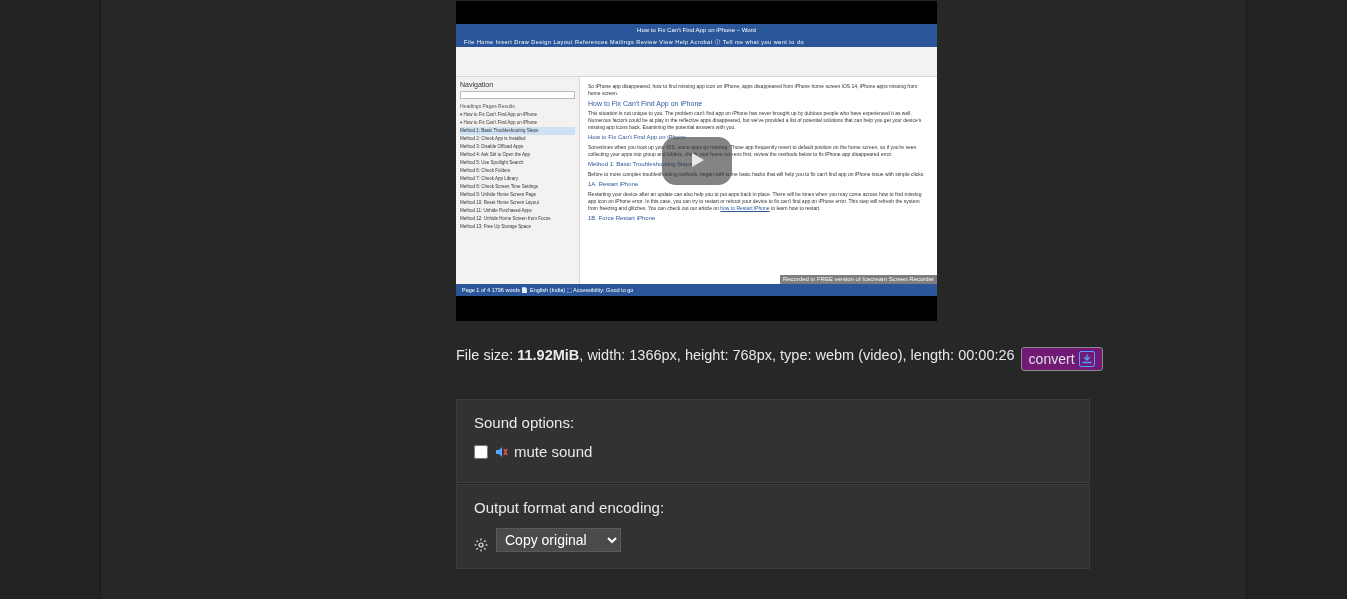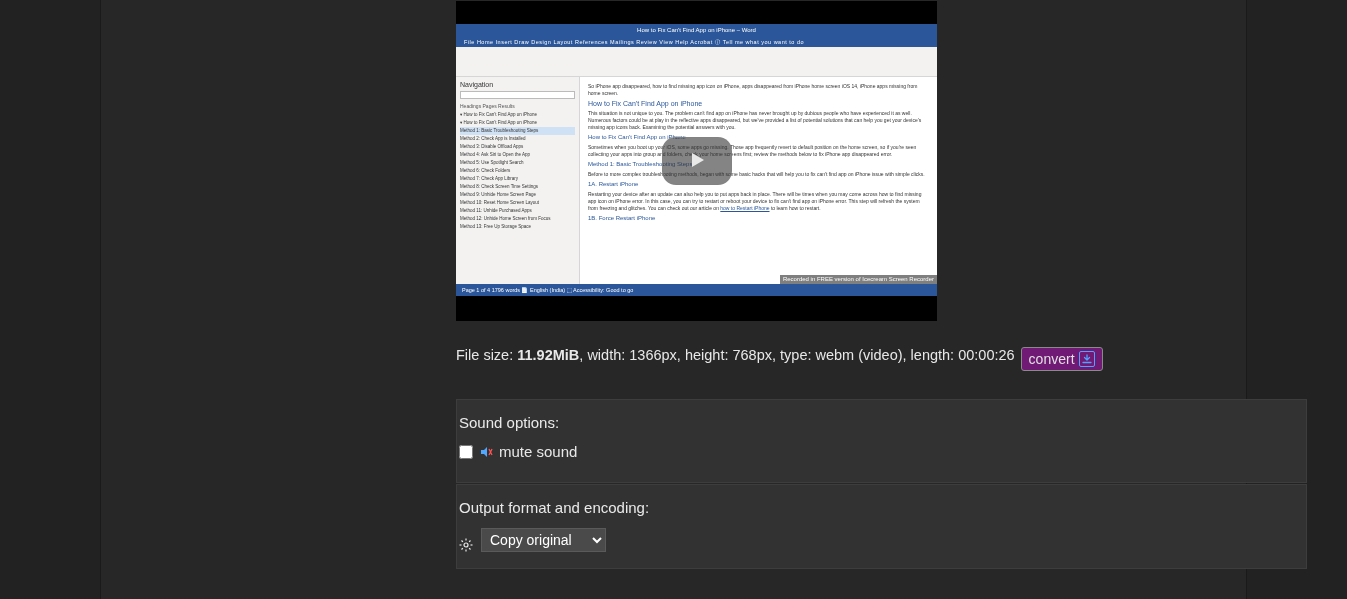--- a/index.html
+++ b/index.html
@@ -179,22 +179,22 @@
       display: inline-flex;
       align-items: center; justify-content: center;
     }
     .convert-btn .dl-icon svg { width: 10px; height: 10px; }
 
     
     .panel {
       background: #323232;
       border: 1px solid #3d3d3d;
       margin-top: 28px;
-      padding: 14px 16px 16px 2px;
-      width: 851px;
+      padding: 14px 16px 16px 17px;
+      width: 634px;
     }
     .panel.tight { margin-top: 1px; }
     .panel-title {
       font-size: 15px;
       color: #eaeaea;
       margin-bottom: 12px;
     }
     .checkbox-row {
       display: flex;
       align-items: center;

